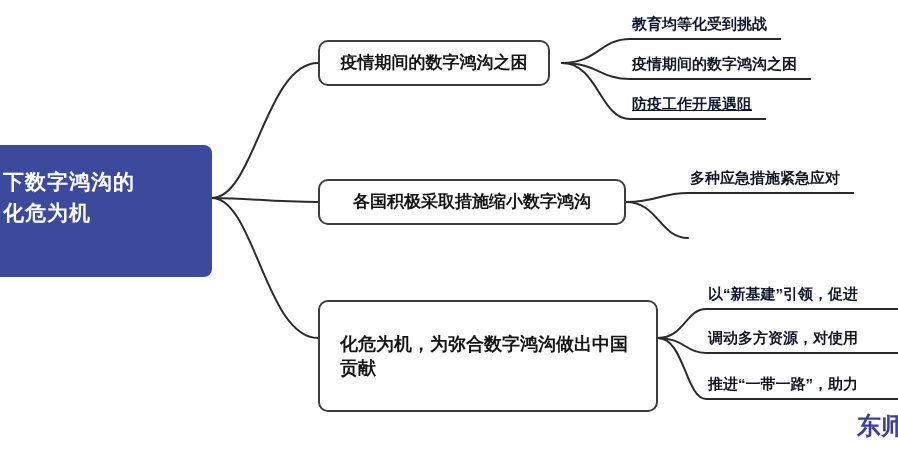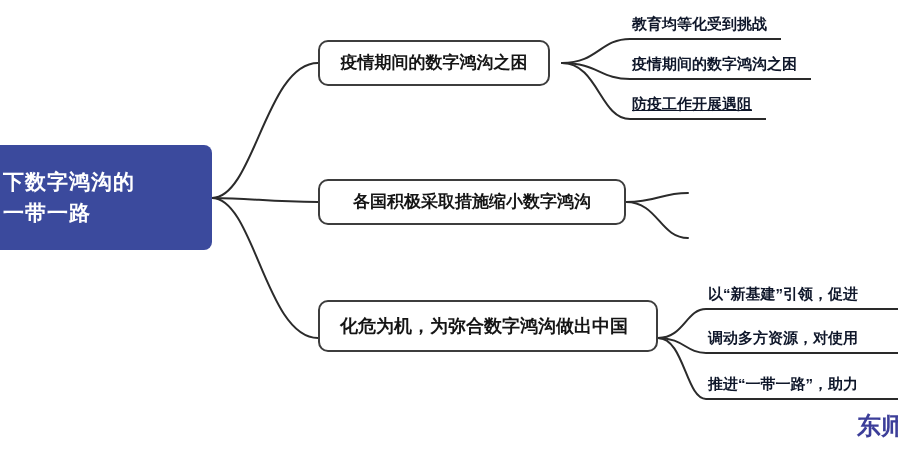--- a/index.html
+++ b/index.html
@@ -5,39 +5,39 @@
   html,body { margin:0; padding:0; background:#fff; }
   .canvas {
     position:relative; width:898px; height:449px;
     background:#ffffff; overflow:hidden;
     font-family:"Liberation Sans","DejaVu Sans",sans-serif;
   }
   svg.edges { position:absolute; left:0; top:0; width:898px; height:449px; }
   svg.edges path { stroke:#2b2b2b; stroke-width:2; fill:none; stroke-linecap:round; }
 
   .root-node {
-    position:absolute; left:0; top:145px; width:212px; height:105px;
+    position:absolute; left:0; top:145px; width:212px; height:132px;
     background:#3b4a9d; border-radius:0 8px 8px 0;
     color:#ffffff; font-weight:bold; font-size:21px; line-height:31px;
     padding:21px 0 0 3px; box-sizing:border-box;
     letter-spacing:1px;
   }
   .root-node .rline { white-space:nowrap; }
 
   .branch {
     position:absolute; background:#ffffff;
     border:2px solid #3d3d3d; border-radius:10px;
     font-weight:bold; color:#151515;
     box-sizing:border-box; text-align:center; white-space:nowrap;
   }
   .branch-1 { left:318px; top:40px;  width:232px; font-size:17px; line-height:22px; padding:10px 0; }
   .branch-2 { left:318px; top:179px; width:308px; font-size:17px; line-height:22px; padding:10px 0; }
   .branch-3 {
     left:318px; top:300px; width:340px; font-size:18px; line-height:24px;
-    padding:12px 20px; text-align:left;
+    padding:30px 20px; text-align:left;
   }
   .branch-3 .bline { white-space:nowrap; }
 
   .leaf {
     position:absolute; font-size:15px; font-weight:bold; color:#0f172a;
     line-height:21px; padding:0 14px 4px 2px;
     border-bottom:2.5px solid #2a2a2a; white-space:nowrap;
   }
   .leaf-wide { width:226px; padding-right:0; }
 
@@ -64,39 +64,41 @@
     <path d="M 626 202 C 658 202 660 193 688 193"></path>
     <path d="M 626 202 C 658 202 660 238 688 238"></path>
 
     <path d="M 658 338 C 684 338 686 309 706 309"></path>
     <path d="M 658 338 C 684 338 686 353 706 353"></path>
     <path d="M 658 338 C 684 338 686 399 706 399"></path>
   </svg>
 
   <div class="root-node">
     <div class="rline">下数字鸿沟的</div>
-    <div class="rline">一带一路</div>
+    <div class="rline">化危为机</div>
   </div>
 
   <div class="branch branch-1">
     <span>疫情期间的数字鸿沟之困</span>
   </div>
 
   <div class="branch branch-2">
     <span>各国积极采取措施缩小数字鸿沟</span>
   </div>
 
   <div class="branch branch-3">
     <div class="bline">化危为机，为弥合数字鸿沟做出中国</div>
+    <div class="bline">贡献</div>
   </div>
 
   <div class="leaf" style="left:630px; top:13px;">教育均等化受到挑战</div>
   <div class="leaf" style="left:630px; top:53px;">疫情期间的数字鸿沟之困</div>
   <div class="leaf" style="left:630px; top:93px;text-decoration:underline;">防疫工作开展遇阻</div>
 
+  <div class="leaf" style="left:688px; top:167px;">多种应急措施紧急应对</div>
 
   <div class="leaf leaf-wide" style="left:706px; top:283px;">以“新基建”引领，促进</div>
   <div class="leaf leaf-wide" style="left:706px; top:327px;">调动多方资源，对使用</div>
   <div class="leaf leaf-wide" style="left:706px; top:373px;">推进“一带一路”，助力</div>
 
   <div class="watermark">东师</div>
 
 </div>
 
 </body></html>

